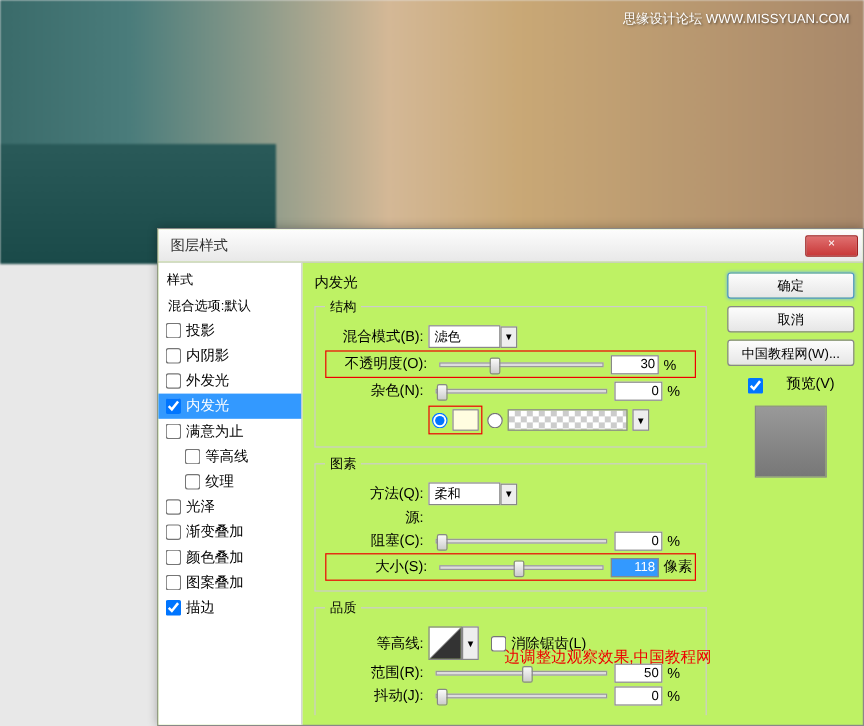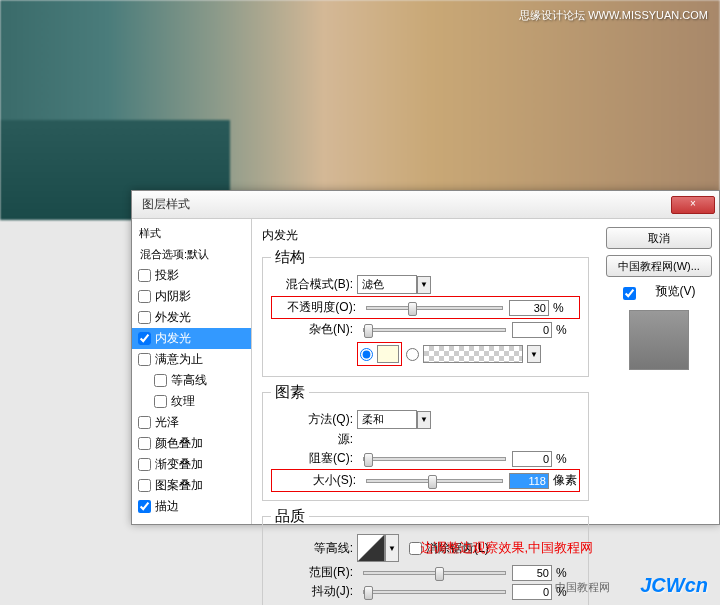--- a/index.html
+++ b/index.html
@@ -2,36 +2,36 @@
 <html><head>
 <meta charset="utf-8">
 <style>
 *{box-sizing:border-box;margin:0;padding:0;font-family:"Microsoft YaHei","SimSun",sans-serif;font-size:12px}
 body{width:720px;height:605px;overflow:hidden;position:relative;background:#e8e8e8}
 .bg-photo{position:absolute;top:0;left:0;width:720px;height:220px;background:linear-gradient(90deg,#3a6b6a 0%,#4a7c7b 15%,#8b9a8a 30%,#d4b896 45%,#c9a876 60%,#a8886a 100%);filter:blur(1px)}
 .bg-photo::before{content:"";position:absolute;left:0;top:120px;width:230px;height:100px;background:linear-gradient(180deg,#2a5a59,#1a4a49)}
 .watermark-top{position:absolute;top:8px;right:12px;color:#fff;font-size:11px;text-shadow:1px 1px 2px rgba(0,0,0,.5)}
 .watermark-bottom{position:absolute;bottom:8px;right:12px;color:#0080ff;font-size:20px;font-weight:bold;font-style:italic;text-shadow:1px 1px 2px rgba(255,255,255,.8)}
 .watermark-bottom2{position:absolute;bottom:10px;right:110px;color:#666;font-size:11px}
-.dialog{position:absolute;left:131px;top:190px;width:589px;height:335px;background:#ffffff;border:1px solid #888;box-shadow:0 0 8px rgba(0,0,0,.3)}
+.dialog{position:absolute;left:131px;top:190px;width:589px;height:415px;background:#bef264;border:1px solid #888;box-shadow:0 0 8px rgba(0,0,0,.3)}
 .titlebar{height:28px;background:linear-gradient(#fdfdfd,#e8e8e8);border-bottom:1px solid #ccc;display:flex;align-items:center;padding:0 4px}
 .titlebar-text{padding-left:6px;color:#333}
 .titlebar-spacer{flex:1}
 .close-btn{width:44px;height:18px;background:linear-gradient(#e07070,#c83838);border:1px solid #a02020;border-radius:2px;color:#fff;text-align:center;line-height:14px;font-size:10px;cursor:pointer}
 .dialog-body{display:flex;height:calc(100% - 28px)}
 .left-panel{width:120px;border-right:1px solid #ccc;background:#fff;padding:4px 0}
 .left-header{padding:3px 7px;font-size:11px}
 .left-subheader{padding:3px 8px;font-size:11px;white-space:nowrap}
 .style-item{display:flex;align-items:center;padding:2px 6px;font-size:11px;cursor:pointer}
 .style-item.selected{background:#3399ff;color:#fff}
 .style-item input{margin-right:4px}
 .style-item.indent{padding-left:22px}
 .middle-panel{flex:1;padding:8px 10px;position:relative}
 .fieldset{border:1px solid #ccc;margin-bottom:6px;padding:6px 8px}
-.fieldset legend{padding:0 4px;font-size:15px}
+.fieldset legend{padding:0 4px;font-size:11px}
 .row{display:flex;align-items:center;margin:2px 0;font-size:11px}
 .row label{min-width:86px;text-align:right;padding-right:4px}
 .row.hi{border:1px solid #e00;padding:2px}
 .select{border:1px solid #888;padding:1px 4px;background:#fff;min-width:60px;font-size:11px}
 .slider{flex:1;height:4px;background:#ddd;border:1px solid #999;margin:0 6px;position:relative}
 .slider-thumb{position:absolute;top:-5px;width:9px;height:14px;background:linear-gradient(#fafafa,#ccc);border:1px solid #888;border-radius:2px}
 .num-input{width:40px;border:1px solid #888;text-align:right;padding:1px 2px;font-size:11px;background:#fff}
 .num-input.sel{background:#3399ff;color:#fff}
 .unit{margin-left:4px;min-width:24px}
 .radio-row{display:flex;align-items:center;gap:6px}
@@ -96,25 +96,25 @@
           <div class="style-item indent">
             <input type="checkbox" style="">
             <span>纹理</span>
           </div>
           <div class="style-item">
             <input type="checkbox" style="">
             <span>光泽</span>
           </div>
           <div class="style-item">
             <input type="checkbox" style="">
+            <span>渐变叠加</span>
+          </div>
+          <div class="style-item">
+            <input type="checkbox" style="">
             <span>颜色叠加</span>
-          </div>
-          <div class="style-item">
-            <input type="checkbox" style="">
-            <span>渐变叠加</span>
           </div>
           <div class="style-item">
             <input type="checkbox" style="">
             <span>图案叠加</span>
           </div>
           <div class="style-item">
             <input type="checkbox" checked="" style="">
             <span>描边</span>
           </div>
         </div>
@@ -210,20 +210,21 @@
             </div>
           <input class="num-input" value="0" style="">
           <span class="unit">%</span>
         </div>
       </fieldset>
 
       <div class="red-note" style="right:6px;top:320px">边调整边观察效果,中国教程网</div>
     </div>
 
     <div class="right-panel">
+      <button class="btn primary">确定</button>
       <button class="btn">取消</button>
       <button class="btn">中国教程网(W)...</button>
       <div class="preview-check">
         <input type="checkbox" checked="" style="">
         <span>预览(V)</span>
       </div>
       <div class="preview-box"></div>
     </div>
   </div>
 </div>

